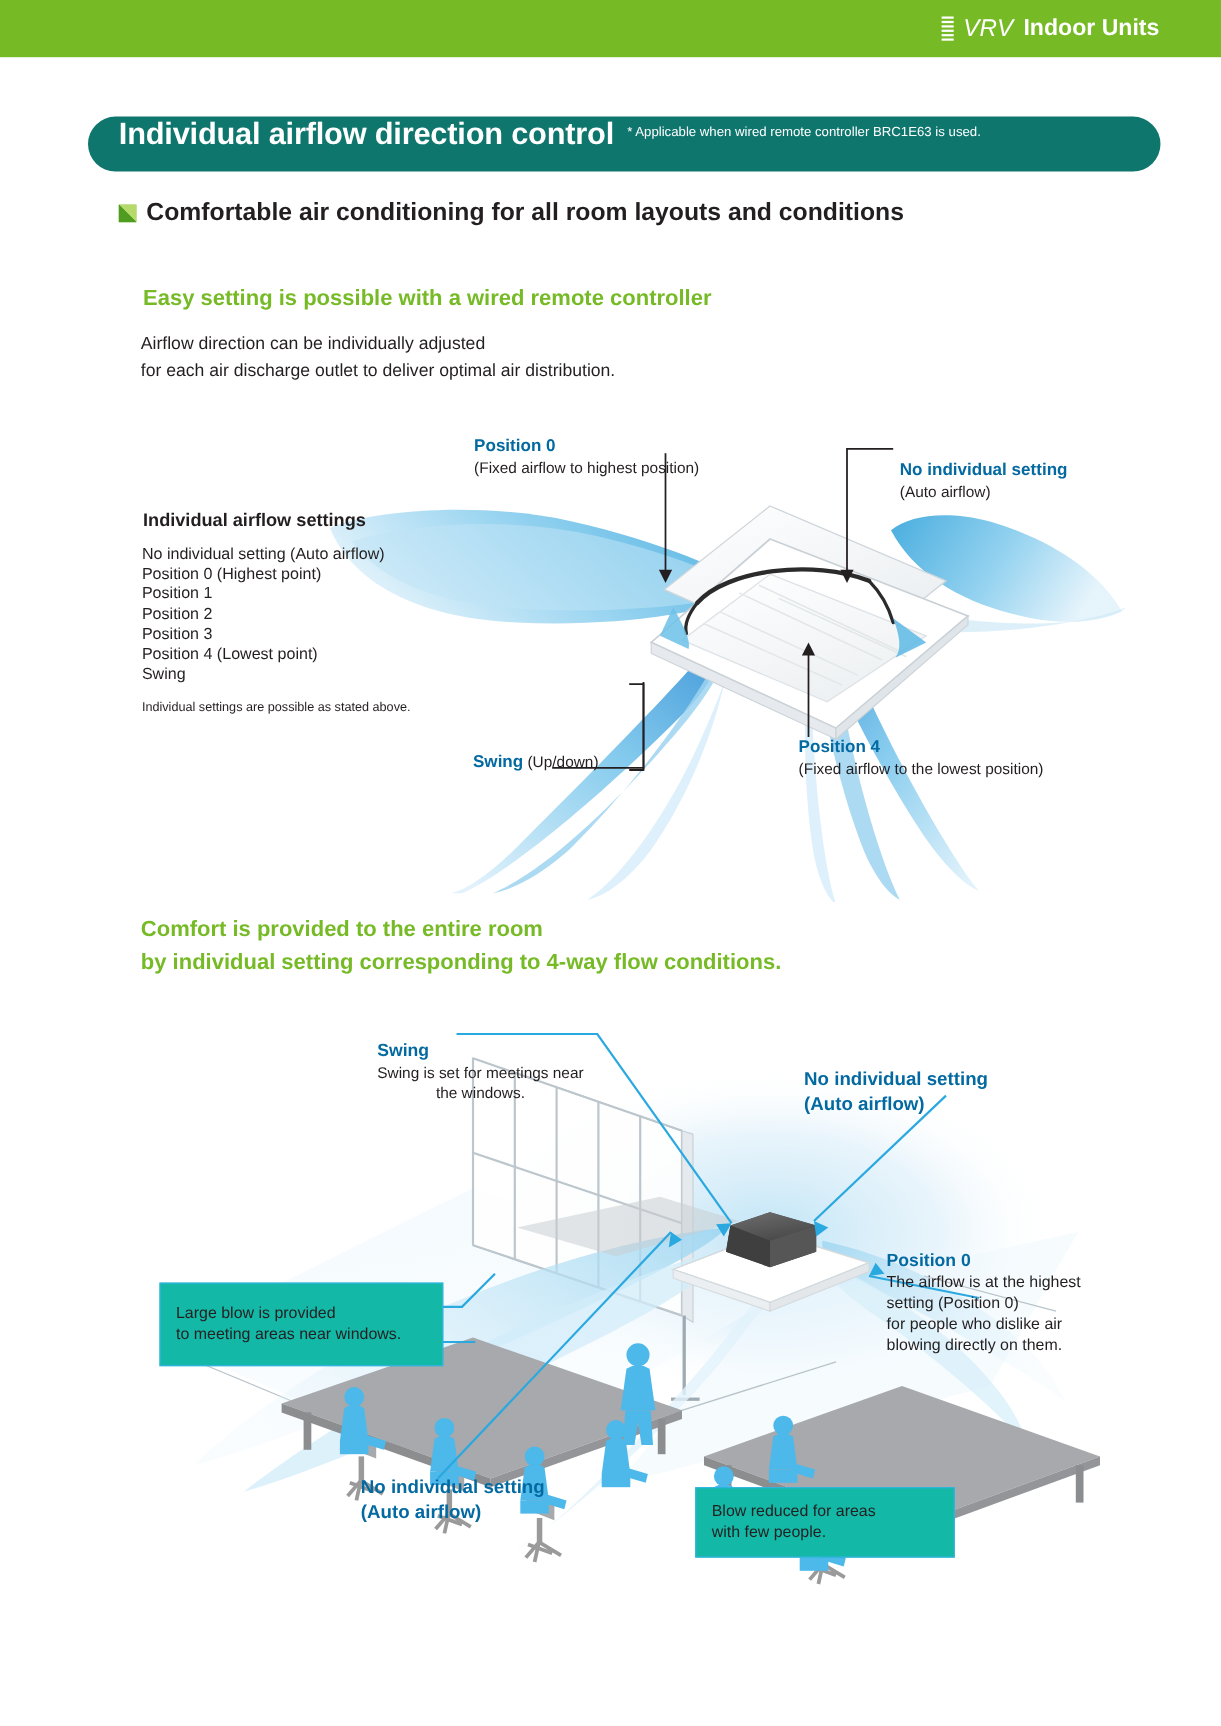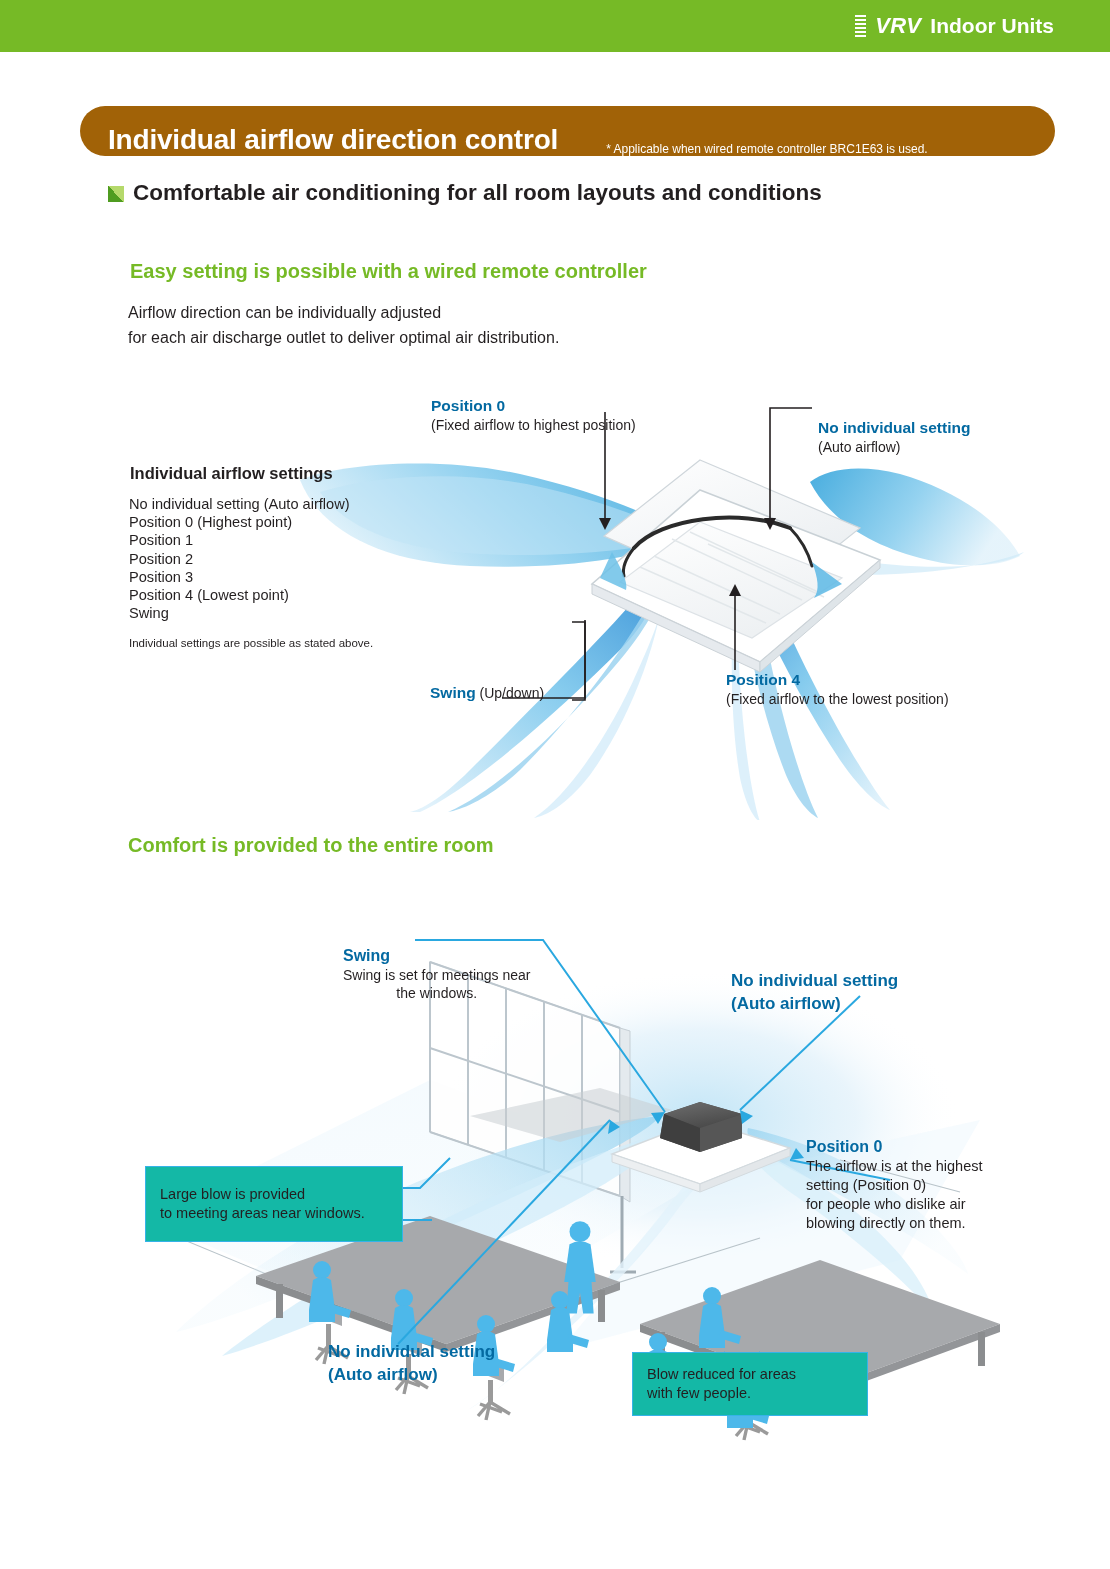--- a/index.html
+++ b/index.html
@@ -18,29 +18,29 @@
     position:absolute; left:0; top:0; width:1110px; height:52px;
     background:#76ba26;
     display:flex; align-items:center; justify-content:flex-end;
   }
   .header-inner{ display:flex; align-items:center; gap:9px; padding-right:56px; }
   .stripe-icon{ display:inline-block; width:11px; height:22px; position:relative; }
   .stripe-icon i{
     position:absolute; left:0; width:11px; height:2px; background:#ffffff; display:block;
   }
   .vrv-word{
-    font-size:22px; font-weight:bold; font-style:italic; color:#ffffff; letter-spacing:.3px;
+    font-size:22px; font-weight:normal; font-style:italic; color:#ffffff; letter-spacing:.3px;
   }
   .header-sub{ font-size:21px; font-weight:bold; color:#ffffff; }
 
   
   .title-pill{
     position:absolute; left:80px; top:106px; width:975px; height:50px;
-    background:#a16207; border-radius:25px;
-    display:flex; align-items:flex-end;gap:36px;
+    background:#0f766e; border-radius:25px;
+    display:flex; align-items:flex-start;
   }
   .title-pill h1{
     margin:0 0 0 28px; font-size:28px; font-weight:bold; color:#ffffff; letter-spacing:-.2px;
   }
   .title-note{
     margin-left:12px; font-size:12px; color:#ffffff; padding-top:7px;
   }
 
   
   .sec-head{
@@ -287,20 +287,21 @@
   <span class="lt">Swing</span><span class="ls"> (Up/down)</span>
 </div>
 
 <div id="lblPos4" class="label">
   <span class="lt">Position 4</span>
   <span class="ls">(Fixed airflow to the lowest position)</span>
 </div>
 
 <div class="green-head" id="greenHead2">
   <div>Comfort is provided to the entire room</div>
+  <div>by individual setting corresponding to 4-way flow conditions.</div>
 </div>
 
 <div class="diagram2">
 <svg class="d2svg" width="1110" height="540" viewBox="0 0 1110 540">
   <defs>
     <radialGradient id="gHalo" cx="0.5" cy="0.5" r="0.5">
       <stop offset="0%" stop-color="#bfe4f6" stop-opacity="0.95"></stop>
       <stop offset="60%" stop-color="#dff0fa" stop-opacity="0.7"></stop>
       <stop offset="100%" stop-color="#ffffff" stop-opacity="0"></stop>
     </radialGradient>

